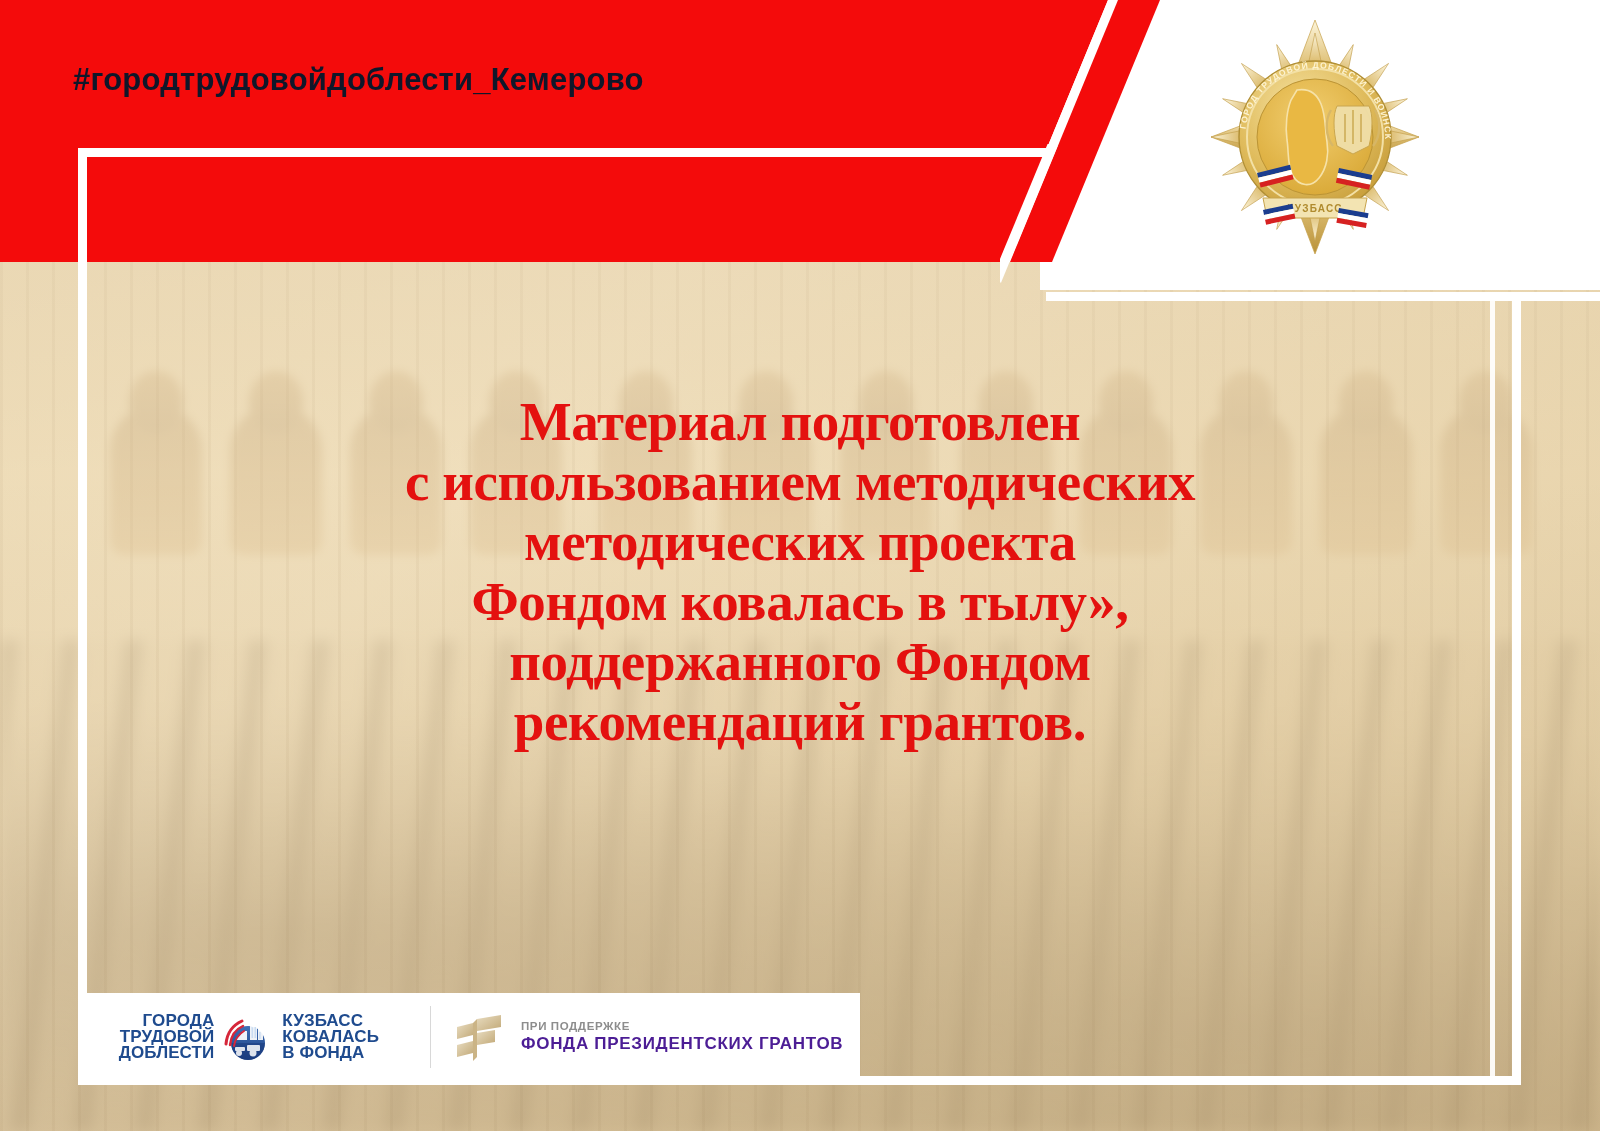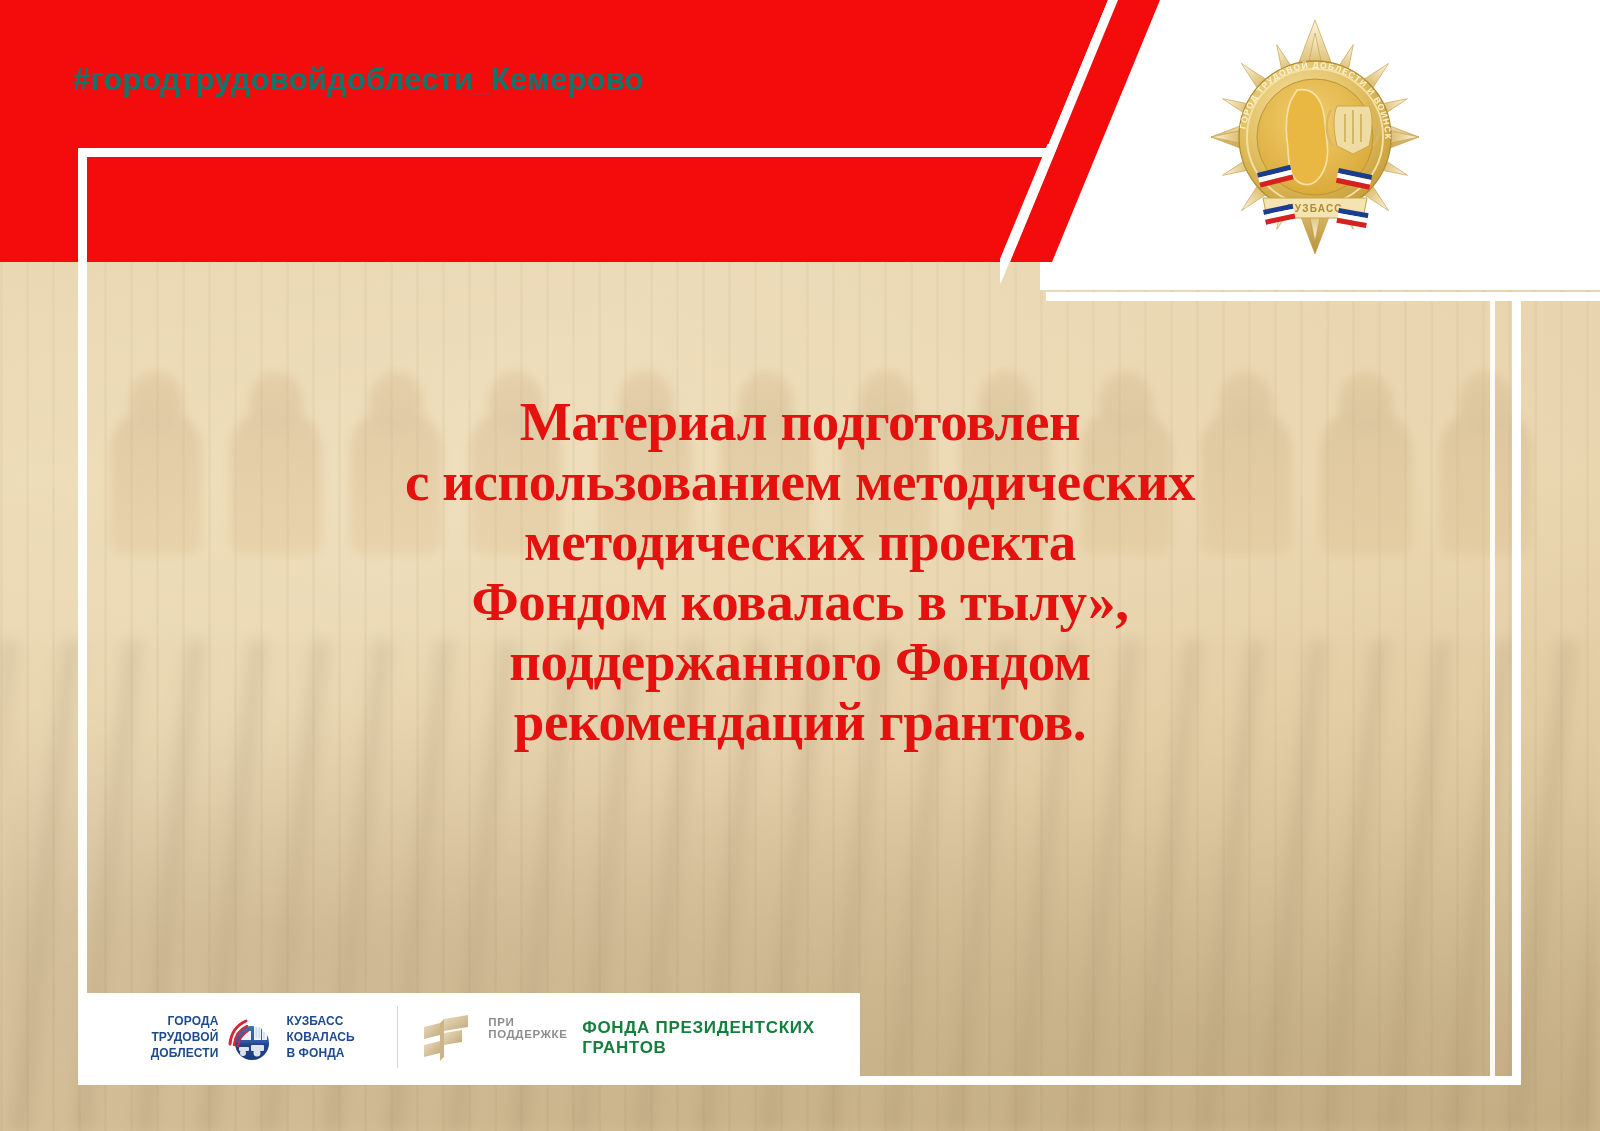--- a/index.html
+++ b/index.html
@@ -110,21 +110,21 @@
     transform:rotate(22.5deg);
     transform-origin:53px 0px;
   }
   
   .right-tick{position:absolute;left:1490px;top:292px;width:5px;height:793px;background:rgba(255,255,255,0.92);}
   .right-tick-top{position:absolute;left:1521px;top:292px;width:79px;height:9px;background:#ffffff;}
 
   
   .hashtag{
     position:absolute;left:73px;top:62px;
-    color:#0f766e;
+    color:#0f172a;
     font-size:31px;font-weight:bold;letter-spacing:.2px;
     font-family:"Liberation Sans", sans-serif;
     white-space:nowrap;
   }
 
   
   .emblem{position:absolute;left:1205px;top:18px;width:220px;height:238px;}
   .emblem svg{display:block;width:100%;height:100%;}
 
   
@@ -146,37 +146,37 @@
     background:#ffffff;display:flex;align-items:center;
   }
   .logo-left{
     display:flex;align-items:center;gap:8px;
     padding-left:16px;width:335px;box-sizing:border-box;
   }
   .logo-sep{width:1px;height:62px;background:#d8d8d8;margin:0 10px;}
   .logo-right{display:flex;align-items:center;gap:14px;padding-left:14px;}
 
   .lbl-blue{
-    color:#1f4b8e;font-weight:bold;font-size:12px;line-height:16px;
+    color:#1f4b8e;font-weight:bold;font-size:17px;line-height:16px;
     font-family:"Liberation Sans", sans-serif;letter-spacing:.1px;
   }
   .lbl-blue.r{text-align:left;}
   .lbl-blue.l{text-align:right;width:150px;}
   .globe{width:52px;height:52px;flex:0 0 52px;}
   .globe svg{display:block;width:100%;height:100%;}
 
   .fpg-mark{width:52px;height:48px;flex:0 0 52px;}
   .fpg-mark svg{display:block;width:100%;height:100%;}
-  .fpg-text{display:flex;justify-content:flex-end;}
+  .fpg-text{display:flex;flex-direction:column;justify-content:flex-end;}
   .fpg-small{
     color:#8d8d8d;font-size:11.5px;font-weight:bold;letter-spacing:.6px;
     font-family:"Liberation Sans", sans-serif;text-transform:uppercase;
   }
   .fpg-big{
-    color:#15803d;font-size:17px;font-weight:bold;letter-spacing:.7px;
+    color:#4c1d95;font-size:17px;font-weight:bold;letter-spacing:.7px;
     font-family:"Liberation Sans", sans-serif;text-transform:uppercase;margin-top:2px;
   }
 </style>
 </head>
 <body>
 
 <div class="slide">
 
   <div class="bg-photo"></div>
   <div class="bg-figures">

